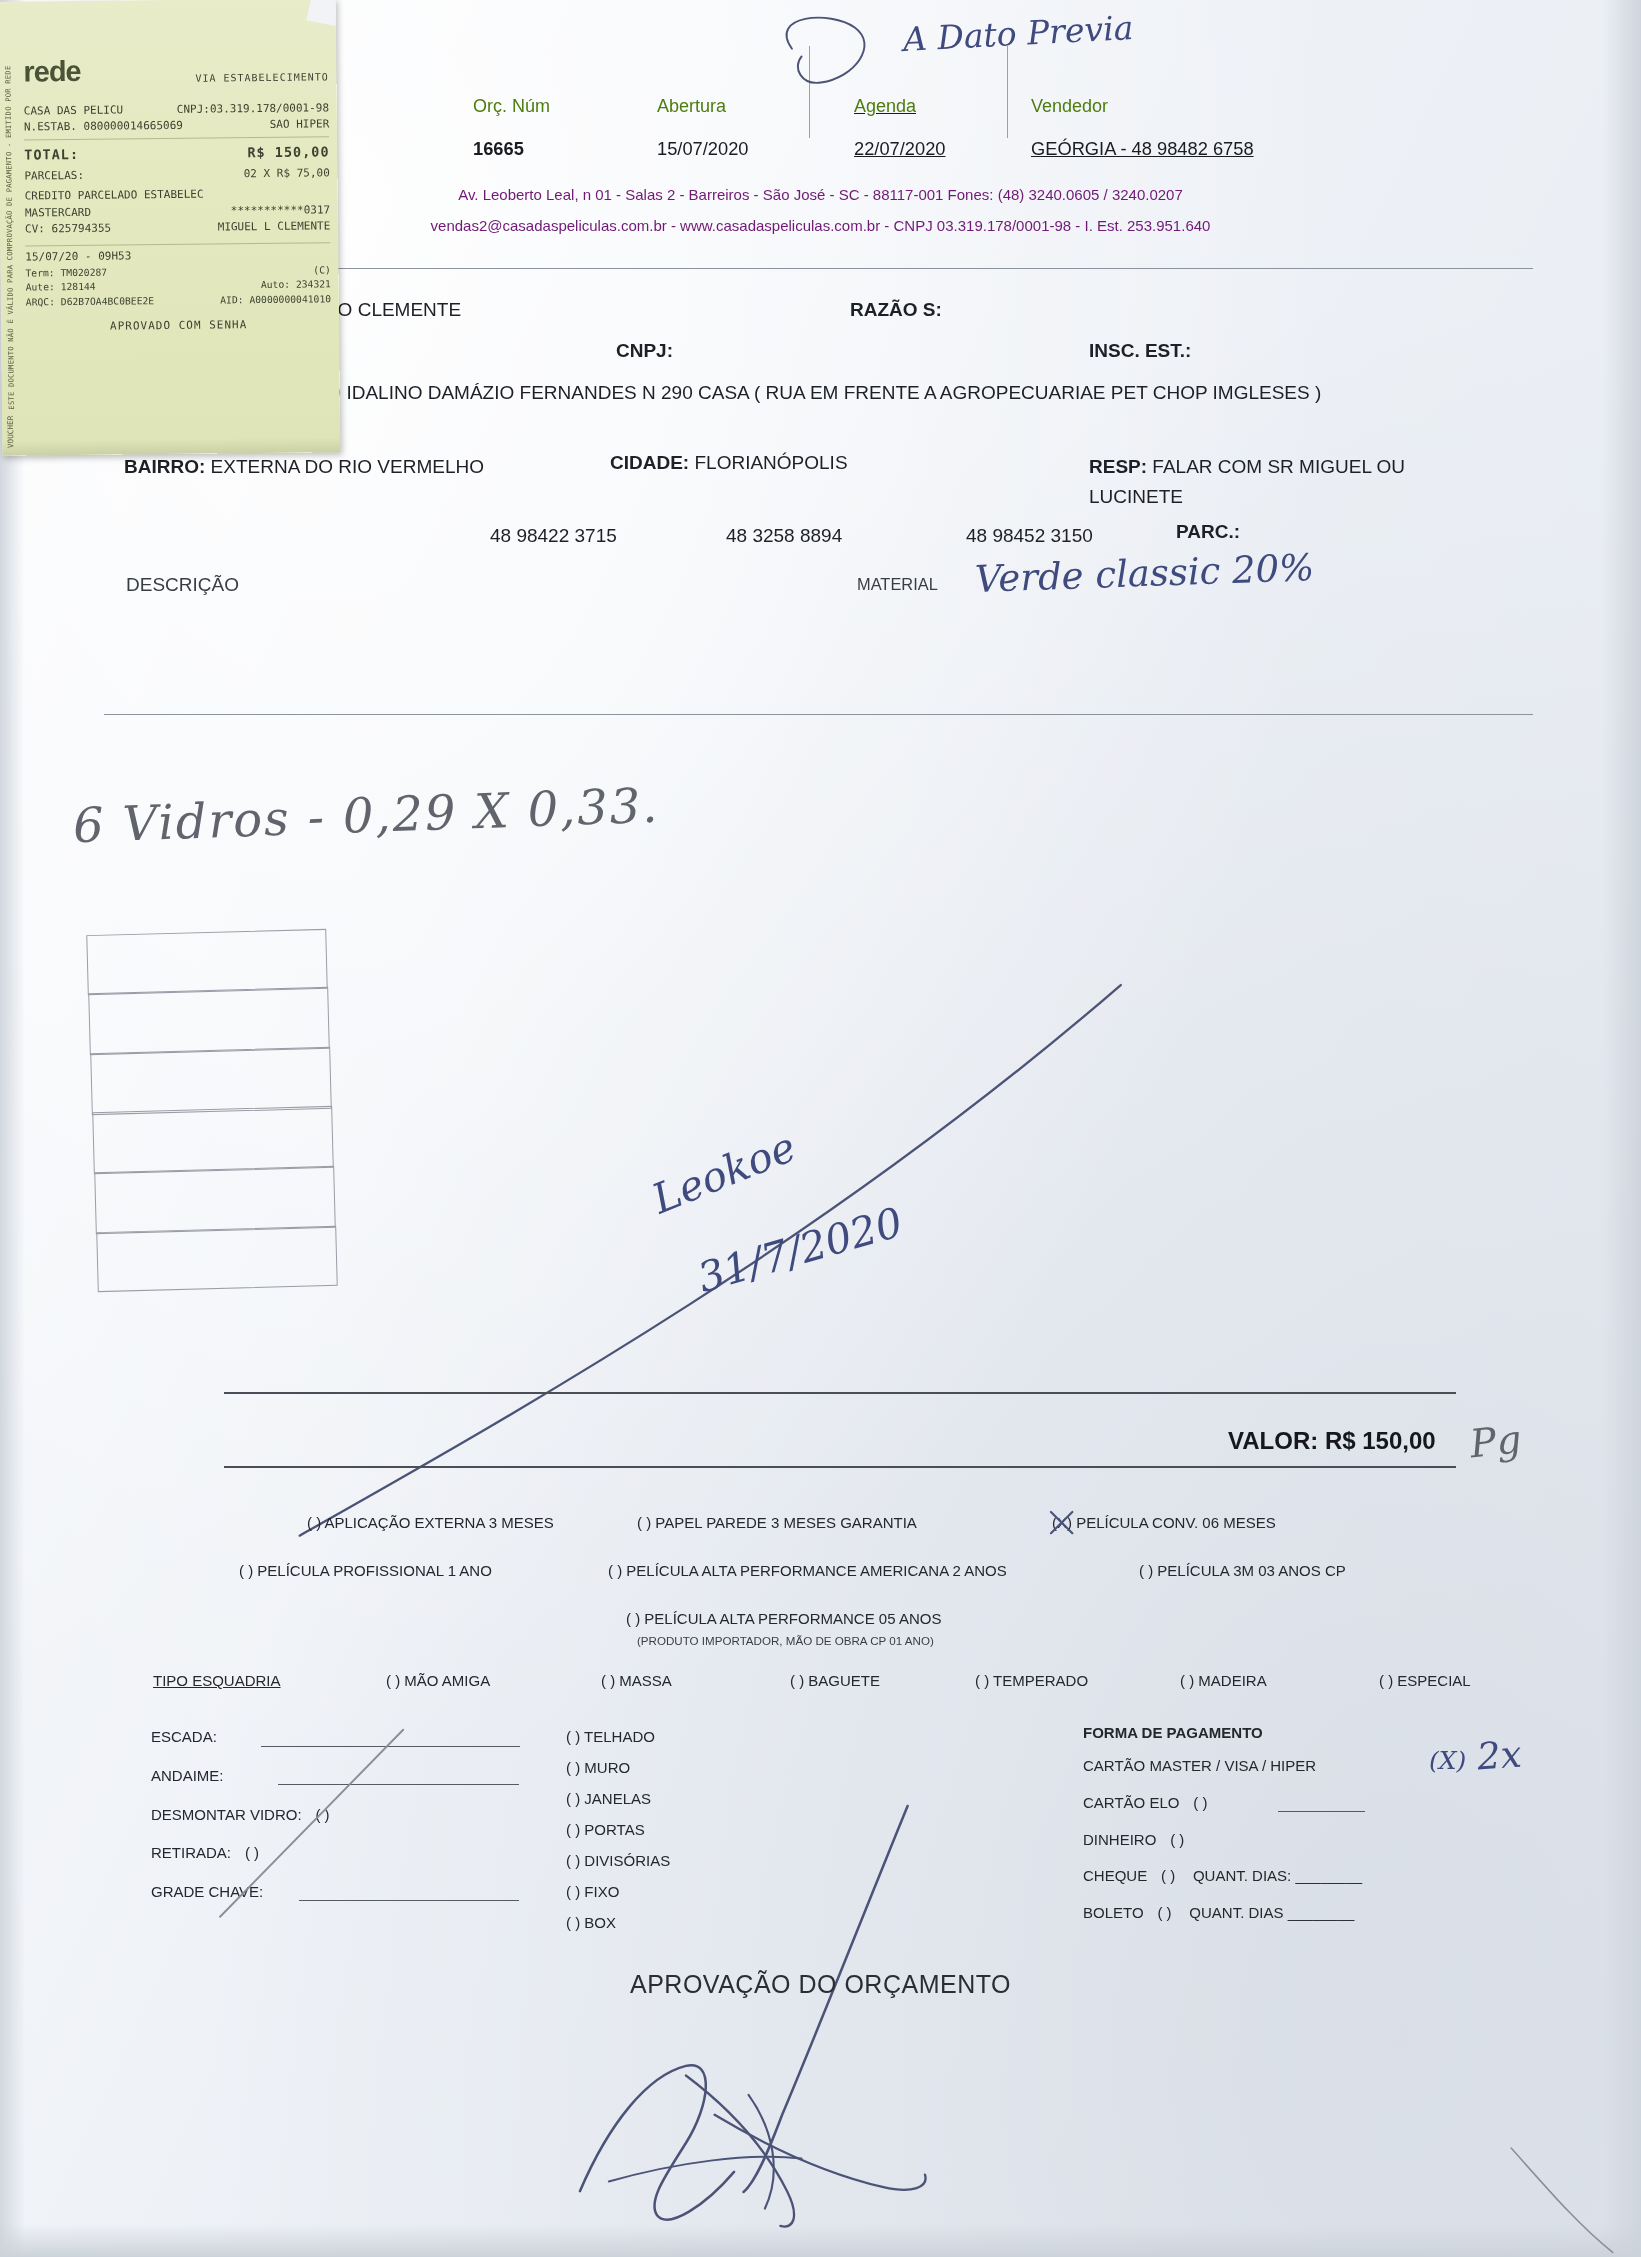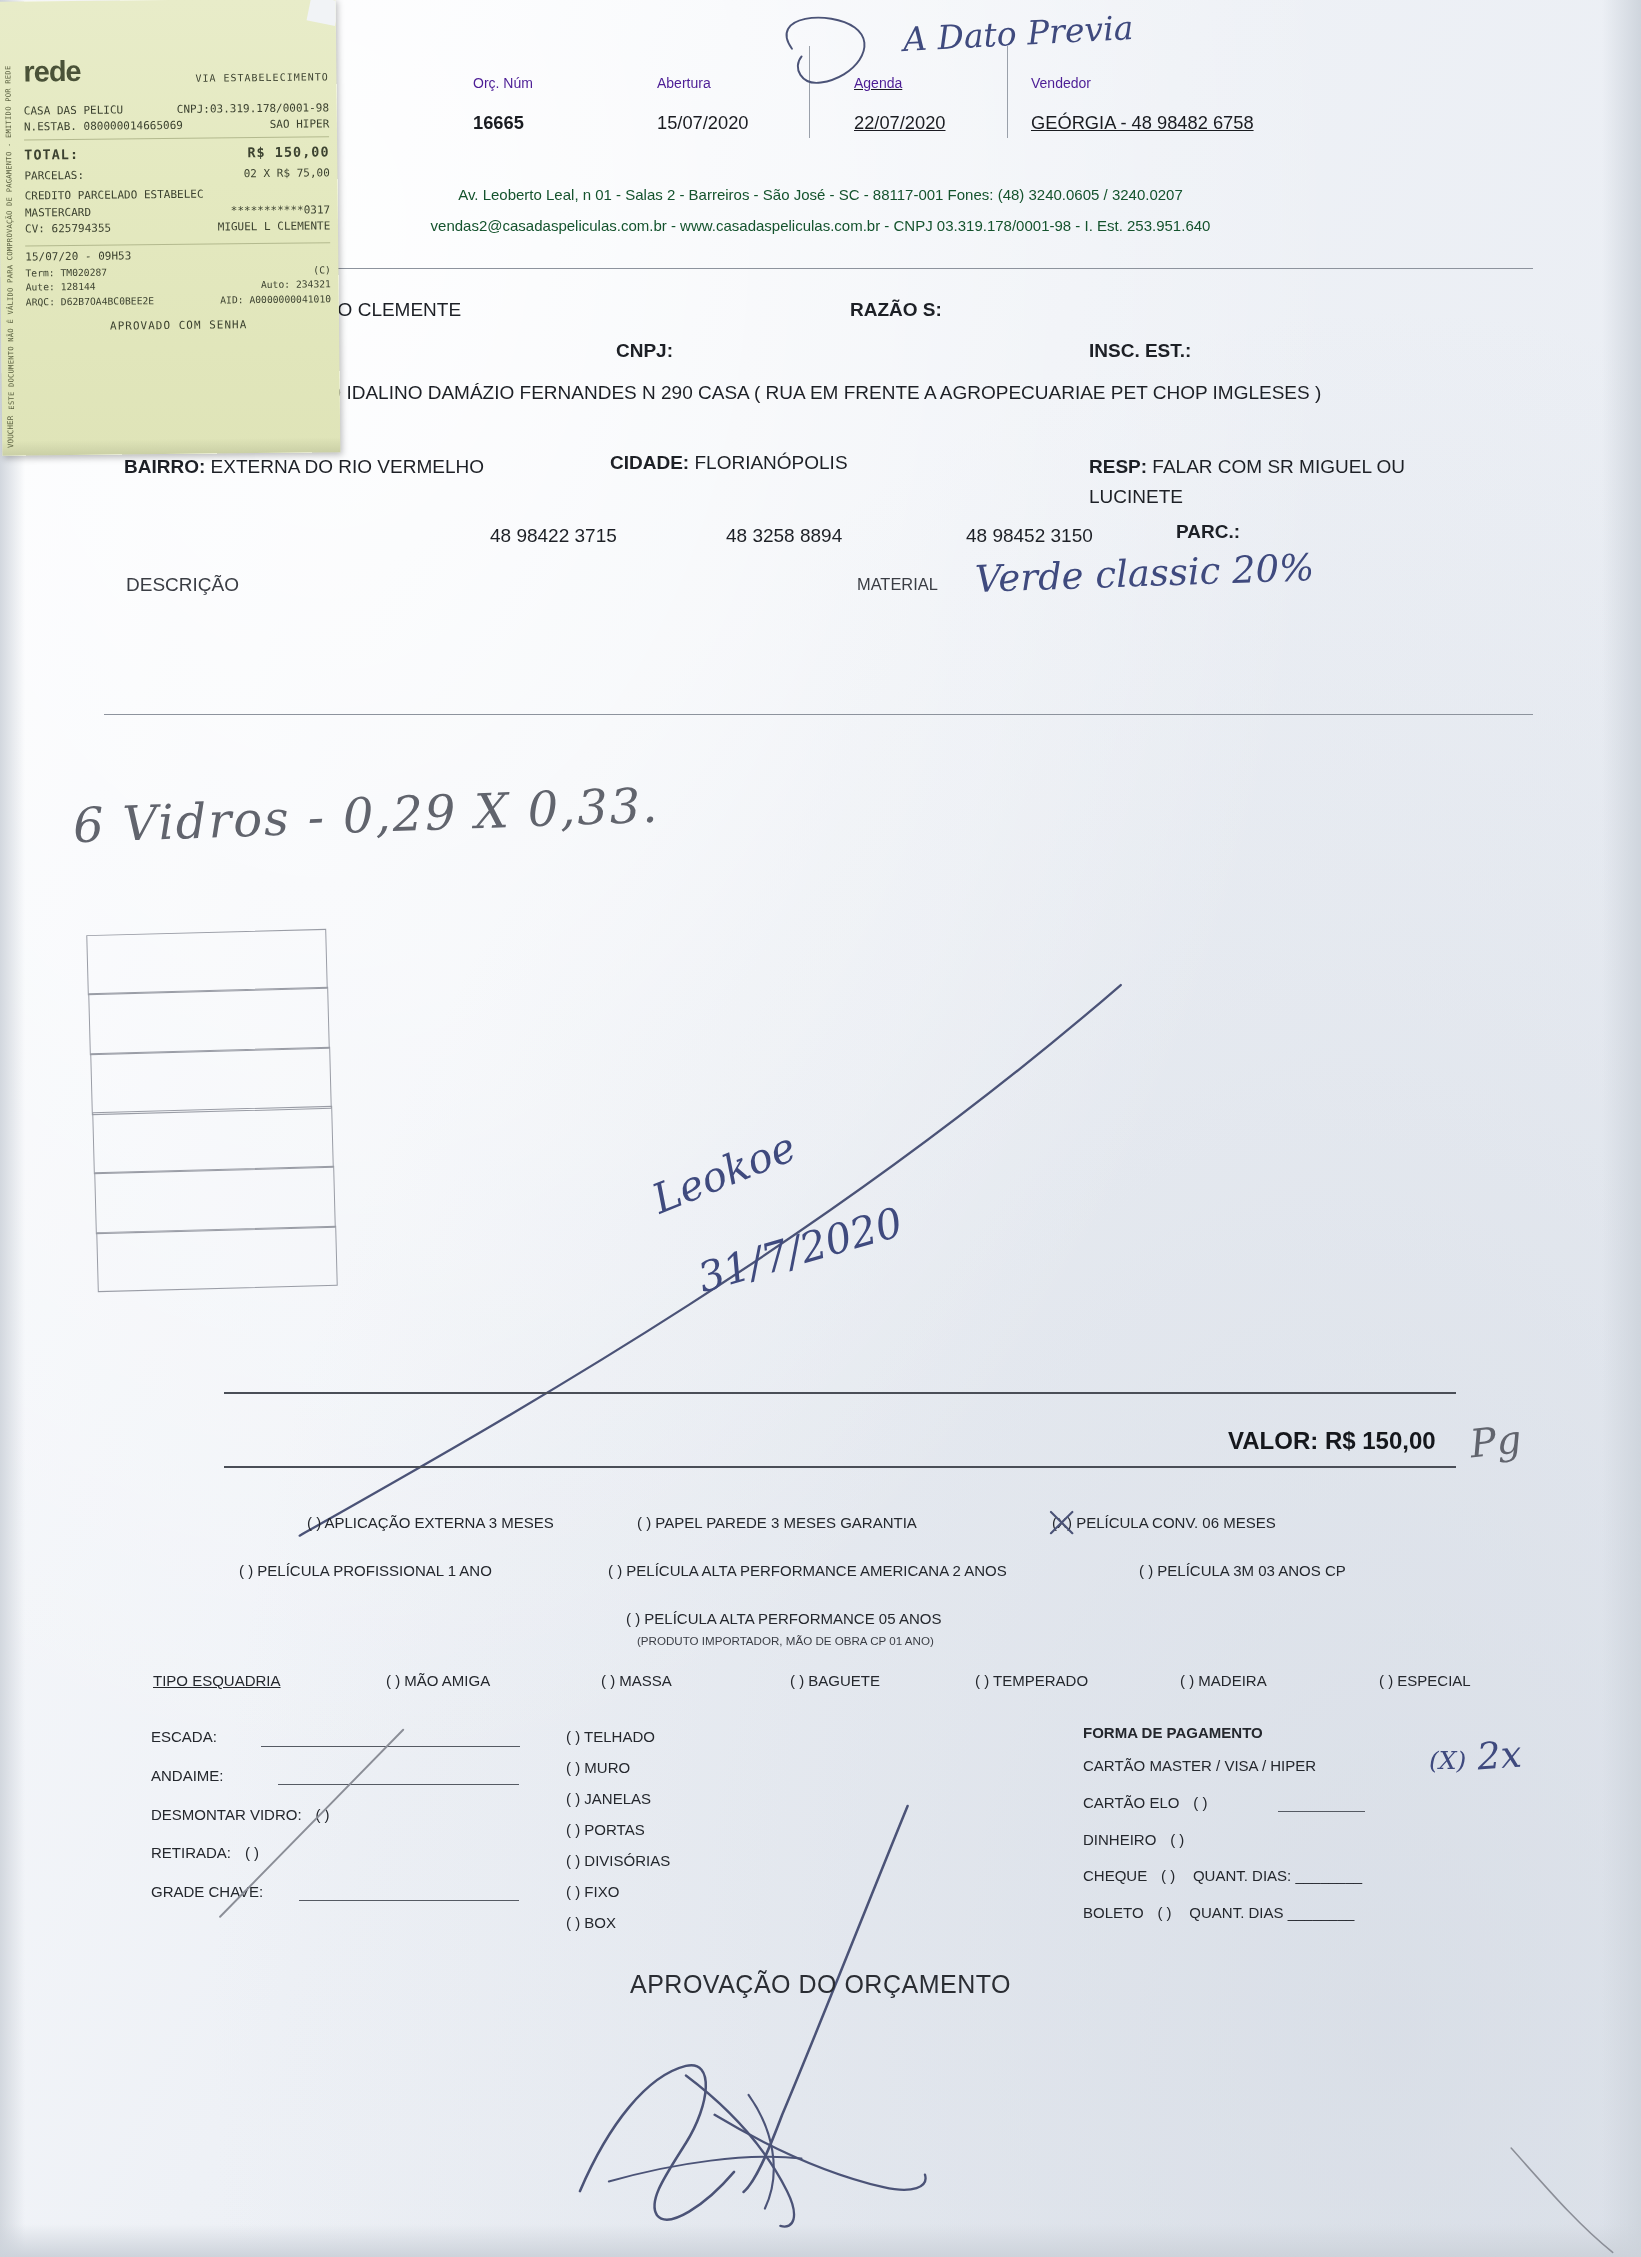--- a/index.html
+++ b/index.html
@@ -45,30 +45,30 @@
     background: linear-gradient(180deg,#6d7480 0%, #9aa1ab 48%, #5d636d 52%, #868d98 100%);
     -webkit-background-clip: text;
     background-clip: text;
     color: transparent;
     text-shadow: 0 1px 0 rgba(255,255,255,0.4);
   }
   .orcamento-word {
     left: 92px; top: 100px;
     font-size: 21px; font-weight: bold; letter-spacing: 0.5px; color: #23262c;
   }
-  .hdr-label { font-size: 14px; color: #4c1d95; }
+  .hdr-label { font-size: 18px; color: #4d7c0f; margin-top: 21px; }
   .hdr-value { font-size: 18.3px; font-weight: bold; color: #1a1c21; }
   .hdr-value-n { font-size: 18.3px; color: #1a1c21; }
 
   .vdiv { position:absolute; width:1px; background:#9aa0aa; }
 
   
   .addr {
     left: 0; width: 1641px; text-align: center;
-    font-size: 15px; color: #14532d; line-height: 1.6;
+    font-size: 15px; color: #701a75; line-height: 1.6;
   }
 
   
   .cl { font-size: 19px; color: #1d2026; }
   .cl b { font-weight: bold; }
 
   .hr { position:absolute; height:1px; background:#8d939d; }
 
   
   .hand {

